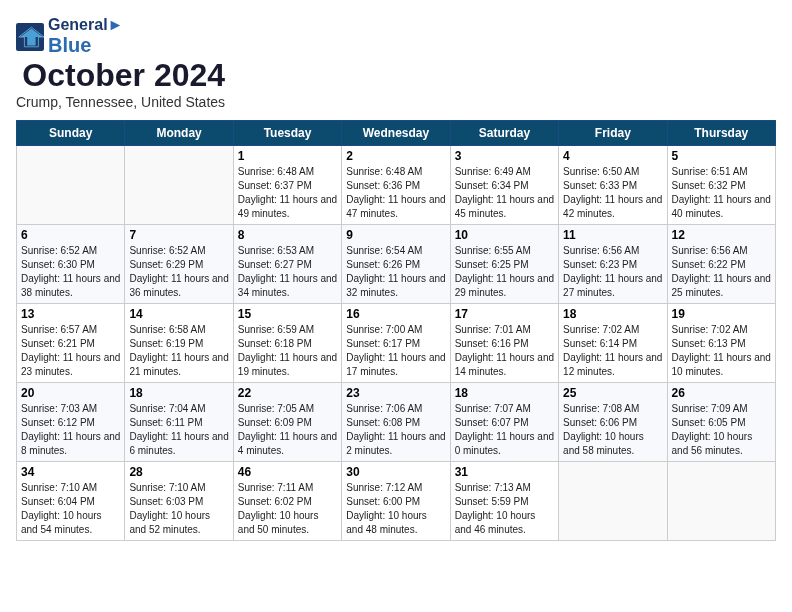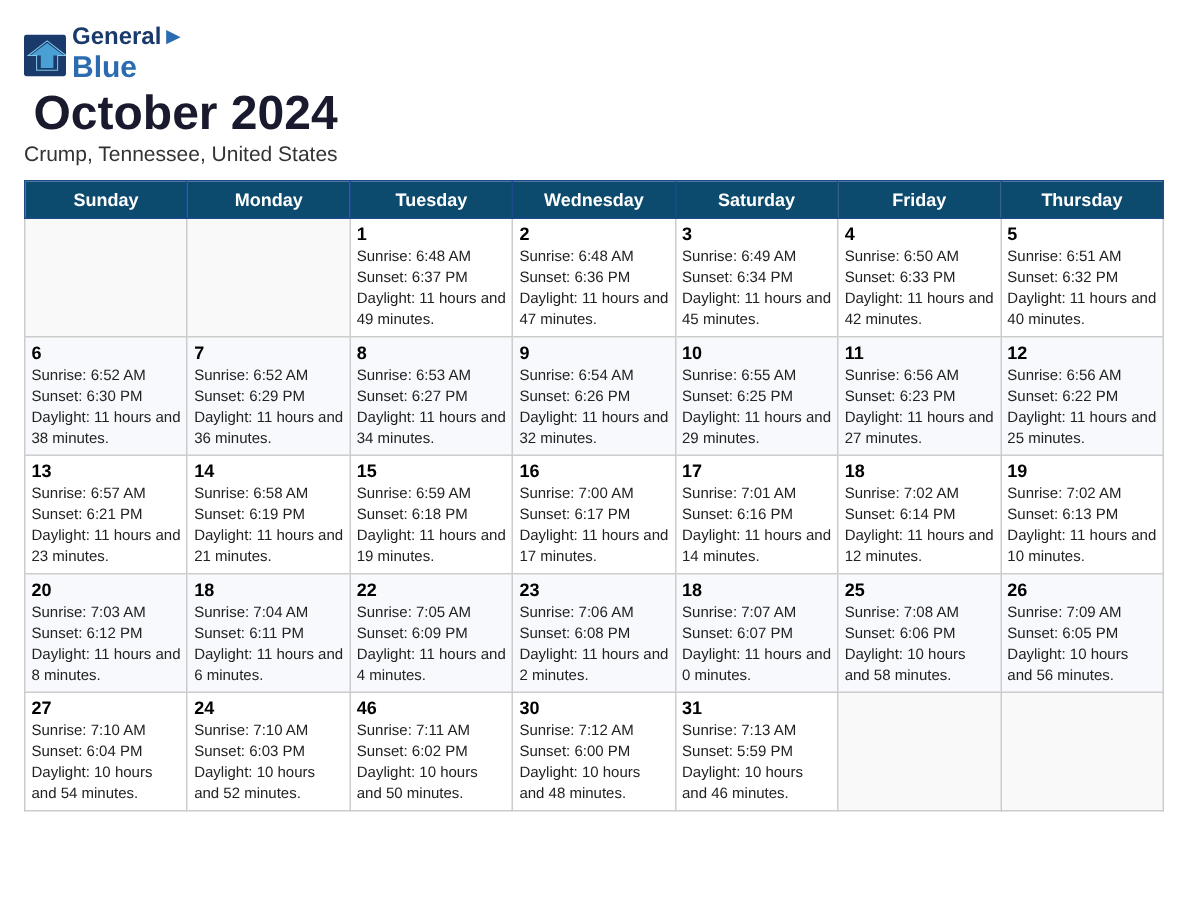--- a/index.html
+++ b/index.html
@@ -223,25 +223,25 @@
           <span class="day-num">25</span>
           <div class="day-info">Sunrise: 7:08 AM<br>Sunset: 6:06 PM<br>Daylight: 10 hours and 58 minutes.</div>
         </td>
         <td>
           <span class="day-num">26</span>
           <div class="day-info">Sunrise: 7:09 AM<br>Sunset: 6:05 PM<br>Daylight: 10 hours and 56 minutes.</div>
         </td>
       </tr>
       <tr>
         <td>
-          <span class="day-num">27</span>
+          <span class="day-num">34</span>
           <div class="day-info">Sunrise: 7:10 AM<br>Sunset: 6:04 PM<br>Daylight: 10 hours and 54 minutes.</div>
         </td>
         <td>
-          <span class="day-num">24</span>
+          <span class="day-num">28</span>
           <div class="day-info">Sunrise: 7:10 AM<br>Sunset: 6:03 PM<br>Daylight: 10 hours and 52 minutes.</div>
         </td>
         <td>
           <span class="day-num">46</span>
           <div class="day-info">Sunrise: 7:11 AM<br>Sunset: 6:02 PM<br>Daylight: 10 hours and 50 minutes.</div>
         </td>
         <td>
           <span class="day-num">30</span>
           <div class="day-info">Sunrise: 7:12 AM<br>Sunset: 6:00 PM<br>Daylight: 10 hours and 48 minutes.</div>
         </td>

